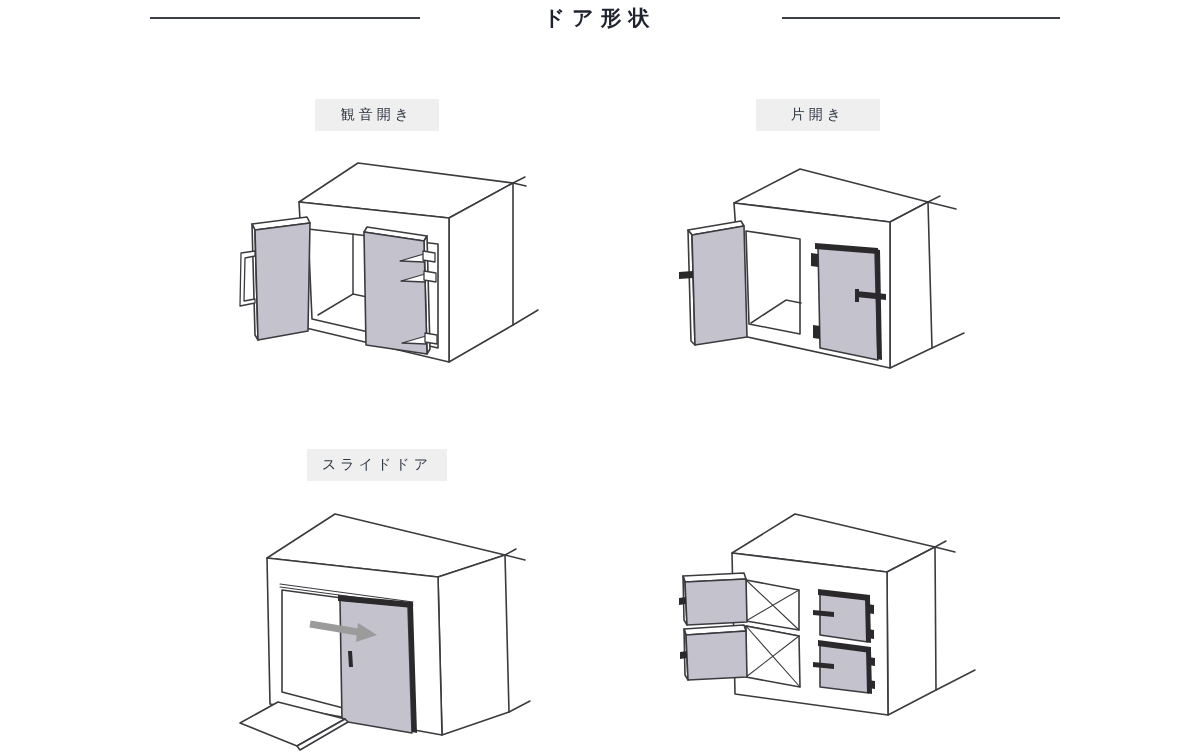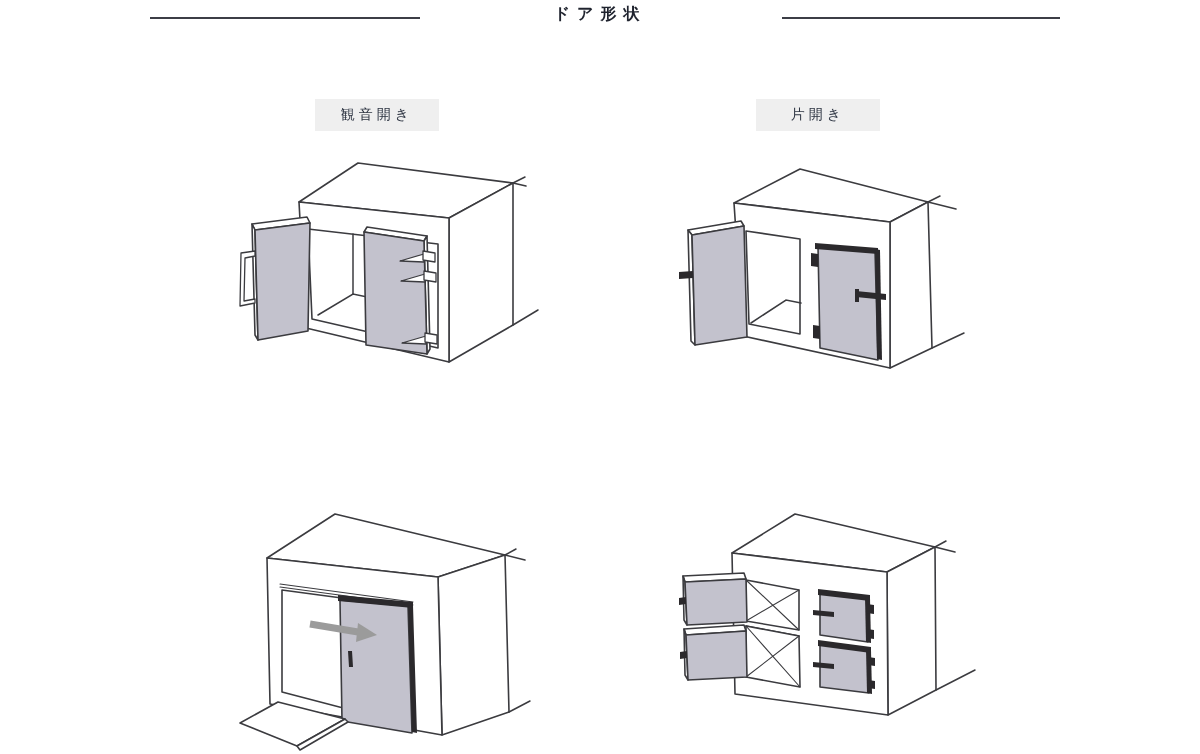--- a/index.html
+++ b/index.html
@@ -6,21 +6,21 @@
     --line:#3b3b3f; --door:#c3c2cd; --accent:#2b292c; --arrow:#9b9b9b;
     --label-bg:#efefef; --label-fg:#2d3442; --title-fg:#1f232e; --rule:#3c3e46;
   }
   html,body{margin:0;padding:0;background:#ffffff;}
   .canvas{
     position:relative; width:1200px; height:754px; background:#ffffff;
     overflow:hidden; font-family:"Liberation Serif","DejaVu Serif",serif;
   }
   .page-title{
     position:absolute; left:50%; top:4px; transform:translateX(-50%);
-    margin:0; font-size:16px; font-weight:600; letter-spacing:7px;
+    margin:0; font-size:21px; font-weight:600; letter-spacing:7px;
     color:var(--title-fg); white-space:nowrap;
   }
   .rule{ position:absolute; top:17px; height:2px; background:var(--rule); }
   .rule-left{ left:150px; width:270px; }
   .rule-right{ left:782px; width:278px; }
   .sec-label{
     position:absolute; box-sizing:border-box; min-width:124px; height:32px;
     padding:0 15px; background:var(--label-bg); color:var(--label-fg);
     display:flex; align-items:center; justify-content:center;
     font-size:14px; letter-spacing:4px; transform:translateX(-50%);
@@ -40,20 +40,21 @@
 <body style="background: rgb(255, 255, 255);">
 
 <div class="canvas">
 
   <span class="rule rule-left"></span>
   <h1 class="page-title">ドア形状</h1>
   <span class="rule rule-right"></span>
 
   <div class="sec-label" style="left:377px; top:99px;">観音開き</div>
   <div class="sec-label" style="left:818px; top:99px;">片開き</div>
+  <div class="sec-label" style="left:377px; top:449px;">スライドドア</div>
 
   <svg class="illus" style="left:222px; top:155px;" width="320" height="230" viewBox="0 0 320 230" aria-hidden="true">
 
     <path class="face" d="M77,47 L136,8 L291,28 L227,63 Z"></path>
     <path class="ln" d="M291,28 L304,31"></path>
     <path class="ln" d="M291,28 L303,22"></path>
     <path class="face" d="M227,63 L291,28 L291,170 L227,207 Z"></path>
     <path class="ln" d="M291,170 L316,155"></path>
     <path class="face" d="M77,47 L227,63 L227,207 L84,173 Z"></path>
 

